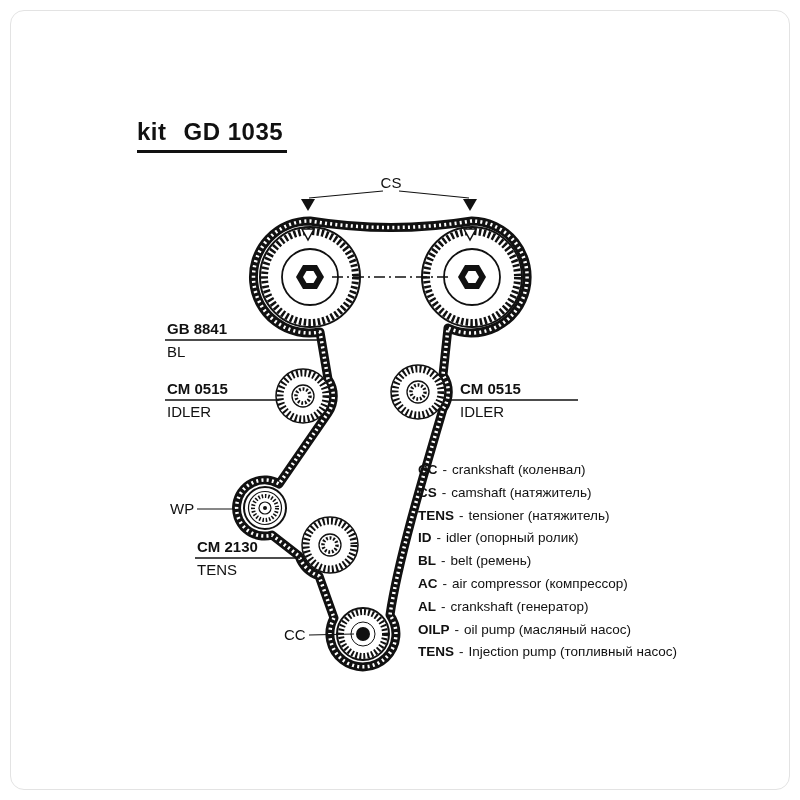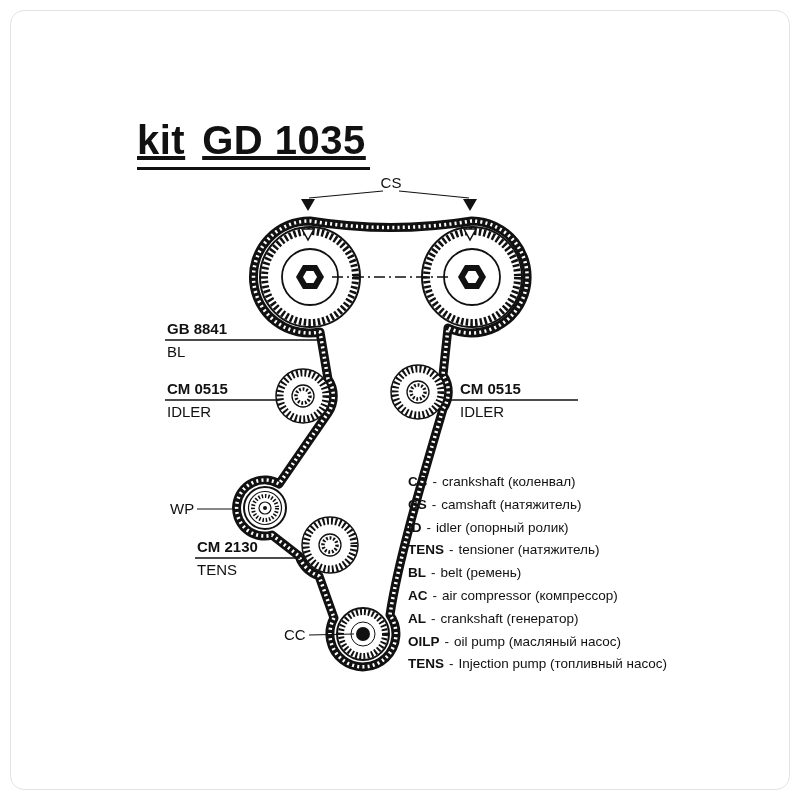--- a/index.html
+++ b/index.html
@@ -1,24 +1,24 @@
 <!DOCTYPE html>
 <html><head>
 <meta charset="utf-8">
 <style>
   html,body{margin:0;padding:0;background:#fff;}
   .page{position:relative;width:800px;height:800px;background:#fff;overflow:hidden;
         font-family:"Liberation Sans",sans-serif;color:#111;}
   .frame{position:absolute;left:10px;top:10px;right:10px;bottom:10px;
          border:1px solid #e3e3e3;border-radius:14px;}
-  .title{position:absolute;left:137px;top:118px;font-size:40px;font-weight:700;
+  .title{position:absolute;left:137px;top:118px;font-size:24px;font-weight:700;
          letter-spacing:.5px;border-bottom:3px solid #111;padding:0 4px 4px 0;
-         display:inline-block;white-space:nowrap;text-decoration:underline;}
+         display:inline-block;white-space:nowrap;}
   .title .code{margin-left:17px;}
-  .legend{position:absolute;left:408px;top:459px;width:330px;margin-top:12px;}
+  .legend{position:absolute;left:418px;top:459px;width:330px;}
   .legend-row{line-height:22.8px;font-size:13.5px;white-space:nowrap;}
   .legend-row b{font-weight:700;margin-right:5px;}
   .legend-row .sep{margin-right:5px;}
   svg{position:absolute;left:0;top:0;}
   text{font-family:"Liberation Sans",sans-serif;fill:#111;}
   .code-t{font-size:15px;font-weight:700;}
   .plain-t{font-size:15px;}
 </style>
 </head>
 <body>
@@ -116,21 +116,21 @@
     <line x1="195" y1="558" x2="300" y2="558" stroke="#111" stroke-width="1.5"></line>
     <text x="197" y="575" class="plain-t">TENS</text>
 
     <text x="284" y="640" class="plain-t">CC</text>
     <line x1="309" y1="635" x2="354" y2="634" stroke="#111" stroke-width="1.2"></line>
   </svg>
 
   <div class="legend">
     <div class="legend-row"><b>CC</b><span class="sep">-</span><span>crankshaft (коленвал)</span></div>
     <div class="legend-row"><b>CS</b><span class="sep">-</span><span>camshaft (натяжитель)</span></div>
+    <div class="legend-row"><b>TENS</b><span class="sep">-</span><span>tensioner (натяжитель)</span></div>
     <div class="legend-row"><b>ID</b><span class="sep">-</span><span>idler (опорный ролик)</span></div>
-    <div class="legend-row"><b>TENS</b><span class="sep">-</span><span>tensioner (натяжитель)</span></div>
     <div class="legend-row"><b>BL</b><span class="sep">-</span><span>belt (ремень)</span></div>
     <div class="legend-row"><b>AC</b><span class="sep">-</span><span>air compressor (компрессор)</span></div>
     <div class="legend-row"><b>AL</b><span class="sep">-</span><span>crankshaft (генератор)</span></div>
     <div class="legend-row"><b>OILP</b><span class="sep">-</span><span>oil pump (масляный насос)</span></div>
     <div class="legend-row"><b>TENS</b><span class="sep">-</span><span>Injection pump (топливный насос)</span></div>
   </div>
 </div>
 
 </body></html>

